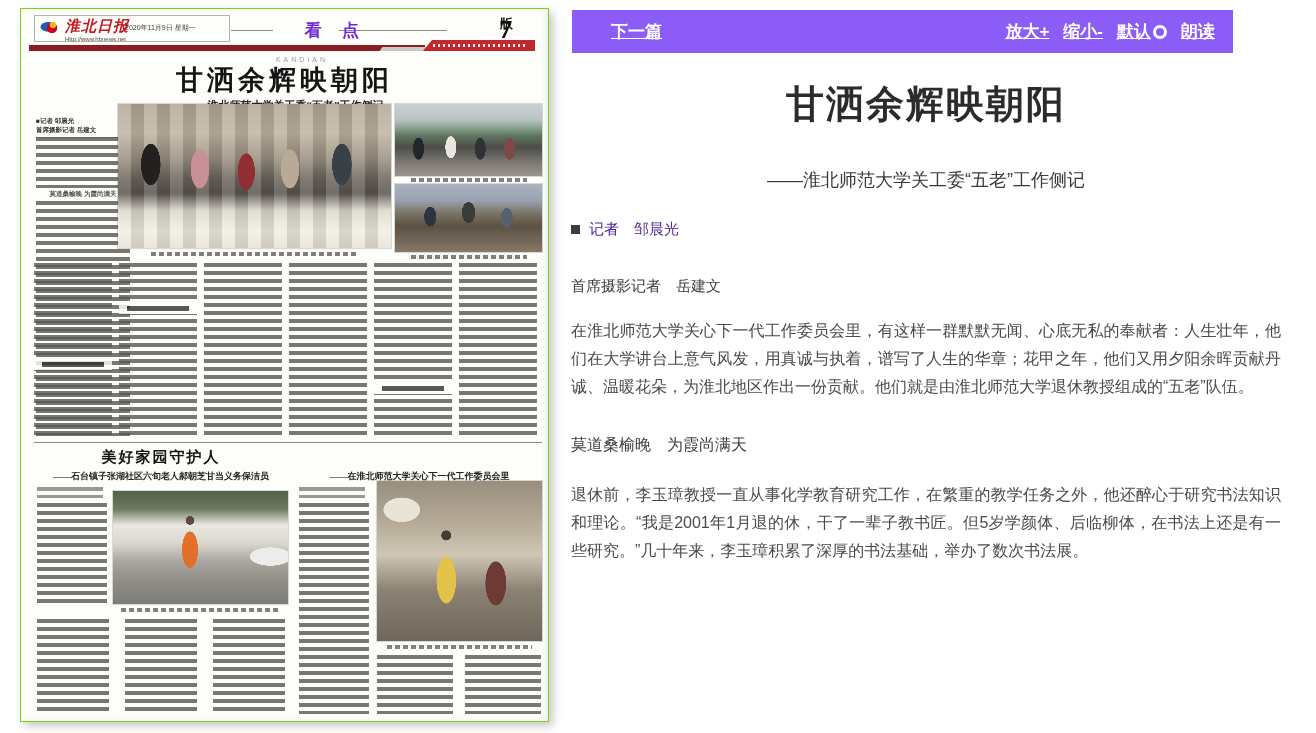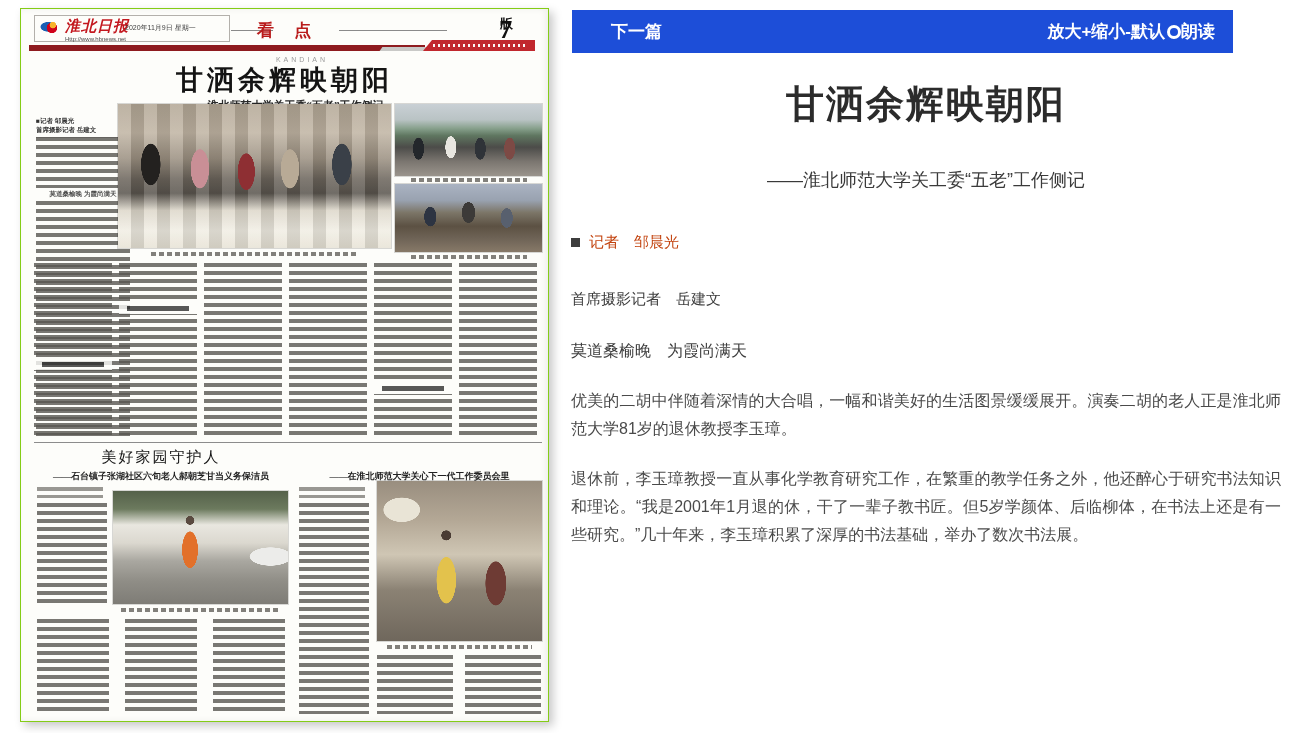--- a/index.html
+++ b/index.html
@@ -21,22 +21,22 @@
       radial-gradient(circle at 62% 42%, #f7b32b 0 3px, transparent 3.5px),
       radial-gradient(circle at 58% 58%, #d0021b 0 5px, transparent 5.5px),
       radial-gradient(ellipse 11px 7px at 42% 52%, #1a5fb4 0 7px, transparent 8px);
   }
   .paper-name{position:static;font-family:"Liberation Serif", serif;font-weight:bold;
     font-style:italic;font-size:15px;color:#c3171e;letter-spacing:1px;white-space:nowrap;}
   .paper-url{left:44px;top:27px;font-size:6px;color:#4a4a4a;white-space:nowrap;}
   .paper-date{left:104px;top:14px;font-size:7px;color:#3f3f3f;white-space:nowrap;}
   .sec-line-l{left:210px;top:21px;width:42px;height:1px;background:#8a8a8a;}
   .sec-line-r{left:318px;top:21px;width:108px;height:1px;background:#8a8a8a;}
-  .section-title{left:236px;top:10px;width:110px;text-align:left;
-    font-family:"Liberation Serif", serif;font-weight:bold;font-size:17px;color:#b91c1c;letter-spacing:8px;}
+  .section-title{left:236px;top:10px;width:110px;text-align:right;
+    font-family:"Liberation Serif", serif;font-weight:bold;font-size:17px;color:#6d28d9;letter-spacing:8px;}
   .section-pinyin{left:226px;top:47px;width:110px;text-align:center;
     font-size:7px;color:#9a9a9a;letter-spacing:3px;}
   .page-no{left:478px;top:6px;display:flex;align-items:baseline;font-family:"Liberation Serif", serif;color:#111;}
   .page-no .num{font-size:26px;font-weight:bold;}
   .page-no .unit{font-size:13px;font-weight:bold;margin-left:1px;}
   .red-bar{left:8px;top:36px;width:396px;height:6px;background:#8e1b1f;}
   .gray-slant{left:360px;top:38px;width:48px;height:4px;background:#c9c9c7;transform:skewX(-35deg);}
   .red-ribbon{left:402px;top:31px;width:112px;height:11px;background:#c1272d;
     clip-path:polygon(9px 0,100% 0,100% 100%,0 100%);}
   .ribbon-dots{left:10px;top:4px;width:94px;height:3px;
@@ -81,21 +81,21 @@
       linear-gradient(180deg,#aab3c2 0%,#99a2b0 24%,#7c7668 42%,#5c5143 62%,#6e6356 80%,#877968 100%);}
   .cap{height:4px;background:repeating-linear-gradient(90deg,#82807b 0 5px,transparent 5px 8px);}
   .cap-main{left:130px;top:243px;width:206px;}
   .cap-rtop{left:390px;top:169px;width:116px;}
   .cap-rbot{left:390px;top:246px;width:116px;}
   
   .mcol{top:254px;width:78px;height:172px;}
   .rule-bottom{left:13px;top:433px;width:508px;height:1px;background:#8c8c8c;}
   
   .bl-head{left:13px;top:439px;width:254px;text-align:center;
-    font-family:"Liberation Serif", serif;font-weight:normal;font-size:15px;color:#141414;letter-spacing:2px;}
+    font-family:"Liberation Serif", serif;font-weight:bold;font-size:15px;color:#141414;letter-spacing:2px;}
   .bl-sub{left:13px;top:461px;width:254px;text-align:center;
     font-family:"Liberation Serif", serif;font-weight:bold;font-size:9px;color:#222;}
   .bl-byline{left:16px;top:478px;width:66px;height:11px;}
   .bl-col{left:16px;top:494px;width:70px;height:104px;}
   .bl-photo{left:92px;top:482px;width:175px;height:113px;
     background:
       radial-gradient(ellipse 13px 30px at 44% 52%, #e2702a 0 60%, transparent 62%),
       radial-gradient(circle 7px at 44% 26%, #5a4a40 0 60%, transparent 65%),
       radial-gradient(ellipse 34px 15px at 90% 58%, #ececea 0 60%, transparent 62%),
       linear-gradient(180deg,#55614a 0%,#6c7a5e 16%,#e9e7e0 30%,#dbd8cf 46%,#a9a7a0 62%,#8f8d86 80%,#7e7c76 100%);}
@@ -112,32 +112,32 @@
     background:
       radial-gradient(ellipse 16px 38px at 42% 62%, #e3c24c 0 60%, transparent 62%),
       radial-gradient(circle 8px at 42% 34%, #4a3c34 0 60%, transparent 65%),
       radial-gradient(ellipse 17px 36px at 72% 64%, #6e3b34 0 60%, transparent 62%),
       radial-gradient(ellipse 30px 20px at 15% 18%, #e9e4d6 0 60%, transparent 62%),
       linear-gradient(180deg,#998e7f 0%,#b3a795 24%,#cfc6b4 46%,#8b8274 68%,#6f675c 100%);}
   .br-cap{left:366px;top:636px;width:145px;}
   .brc{top:646px;width:76px;height:59px;}
   
   .toolbar{
-    position:absolute;left:572px;top:10px;width:661px;height:43px;background:#1d4ed8;
-    color:#ffffff;display:flex;align-items:center;font-weight:bold;font-size:17px;
+    position:absolute;left:572px;top:10px;width:661px;height:43px;background:#8b5cf6;
+    color:#ffffff;display:flex;align-items:center;font-weight:bold;font-size:17px;text-decoration:underline;
   }
   .tb-next{margin-left:39px;cursor:pointer;}
   .tb-right{margin-left:auto;margin-right:18px;display:flex;align-items:center;}
-  .tb-btn{cursor:pointer;display:flex;align-items:center;}
+  .tb-btn{margin-left:14px;cursor:pointer;display:flex;align-items:center;}
   .ring{display:inline-block;width:8px;height:8px;border:3px solid #fff;border-radius:50%;margin-left:2px;}
   .reader{position:absolute;left:571px;top:53px;width:710px;color:#4a4a4a;}
   .r-title{margin:30px 0 0;text-align:center;font-size:38px;line-height:42px;
     font-weight:bold;color:#2b2b2b;letter-spacing:2px;}
   .r-subtitle{margin-top:44px;text-align:center;font-size:18px;line-height:22px;color:#3a3a3a;}
-  .r-byline{margin-top:43px;font-size:15px;line-height:16px;color:#c2410c;display:flex;align-items:center;}
+  .r-byline{margin-top:30px;font-size:15px;line-height:16px;color:#4c1d95;display:flex;align-items:center;}
   .sq{display:inline-block;width:9px;height:9px;background:#3d3d3d;margin-right:9px;}
   .r-credit{margin-top:41px;font-size:15px;line-height:16px;color:#3d3d3d;}
   .r-p{margin:23px 0 0;font-size:16px;line-height:28px;text-align:justify;}
   .r-h{margin:30px 0 0;font-size:16px;line-height:28px;color:#3d3d3d;}
   .mt26{margin-top:26px;} .mt22{margin-top:22px;}
 </style>
 </head>
 <body>
 
 <div class="paper">
@@ -235,16 +235,16 @@
 </div>
 
 <div class="reader">
   <h1 class="r-title">甘洒余辉映朝阳</h1>
   <div class="r-subtitle">——淮北师范大学关工委“五老”工作侧记</div>
   <div class="r-byline">
     <span class="sq"></span>
     <span>记者　邹晨光</span>
   </div>
   <div class="r-credit">首席摄影记者　岳建文</div>
+  <p class="r-p">在淮北师范大学关心下一代工作委员会里，有这样一群默默无闻、心底无私的奉献者：人生壮年，他们在大学讲台上意气风发，用真诚与执着，谱写了人生的华章；花甲之年，他们又用夕阳余晖贡献丹诚、温暖花朵，为淮北地区作出一份贡献。他们就是由淮北师范大学退休教授组成的“五老”队伍。</p>
   <div class="r-h">莫道桑榆晚　为霞尚满天</div>
-  <p class="r-p mt22">优美的二胡中伴随着深情的大合唱，一幅和谐美好的生活图景缓缓展开。演奏二胡的老人正是淮北师范大学81岁的退休教授李玉璋。</p>
   <p class="r-p mt22">退休前，李玉璋教授一直从事化学教育研究工作，在繁重的教学任务之外，他还醉心于研究书法知识和理论。“我是2001年1月退的休，干了一辈子教书匠。但5岁学颜体、后临柳体，在书法上还是有一些研究。”几十年来，李玉璋积累了深厚的书法基础，举办了数次书法展。</p>
 </div>
 
 </body></html>

